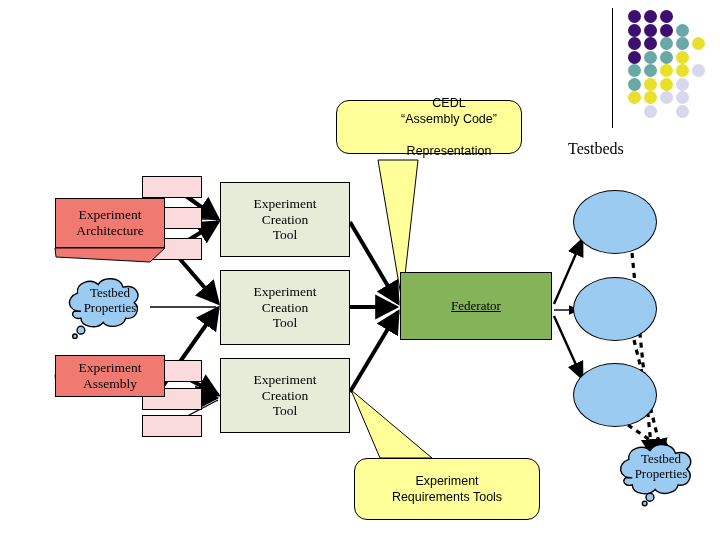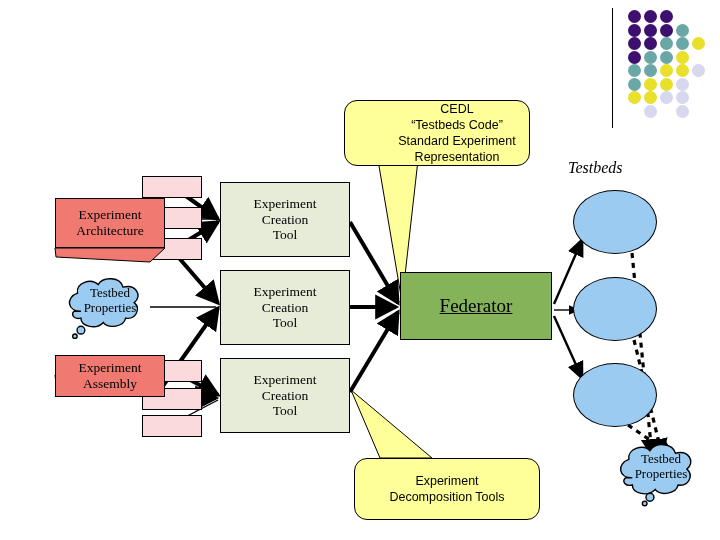--- a/index.html
+++ b/index.html
@@ -69,21 +69,21 @@
     text-align: center;
     line-height: 1.16;
   }
   .ect {
     background: #e6ecd8;
     font-size: 13.5px;
     color: #000000;
   }
   .federator {
     background: #84b35a;
-    font-size: 19px;
+    font-size: 13px;
     color: #000000;
   }
   .federator span {
     text-decoration: underline;
   }
   
   .pinktab {
     position: absolute;
     background: #fadadd;
     border: 1px solid #000000;
@@ -186,21 +186,21 @@
         <div class="dot" style="background: rgb(215, 215, 238); left: 64px; top: 77.5px;"></div>
         <div class="dot" style="background: rgb(232, 224, 42); left: 16px; top: 91px;"></div>
         <div class="dot" style="background: rgb(232, 224, 42); left: 32px; top: 91px;"></div>
         <div class="dot" style="background: rgb(215, 215, 238); left: 48px; top: 91px;"></div>
         <div class="dot" style="background: rgb(215, 215, 238); left: 64px; top: 91px;"></div>
         <div class="dot" style="background: rgb(215, 215, 238); left: 32px; top: 104.5px;"></div>
         <div class="dot" style="background: rgb(215, 215, 238); left: 64px; top: 104.5px;"></div>
       </div>
   </div>
 
-  <div class="plainlabel" style="left:568px; top:159px;font-style:italic;">Testbeds</div>
+  <div class="plainlabel" style="left:568px; top:140px;">Testbeds</div>
 
   <svg class="overlay" viewBox="0 0 720 540">
     <defs>
       <marker id="ahThick" markerWidth="7" markerHeight="7" refX="5.2" refY="3.5" orient="auto" markerUnits="strokeWidth">
         <path d="M0,0.4 L6,3.5 L0,6.6 z" fill="#000000"></path>
       </marker>
       <marker id="ahThin" markerWidth="9" markerHeight="9" refX="6.6" refY="4.5" orient="auto" markerUnits="strokeWidth">
         <path d="M0,1 L8,4.5 L0,8 z" fill="#000000"></path>
       </marker>
       <marker id="ahDot" markerWidth="7" markerHeight="7" refX="5.0" refY="3.5" orient="auto" markerUnits="strokeWidth">
@@ -321,29 +321,29 @@
                C40,56 22,52 22,42 C14,44 10,38 14,34 Z" fill="#9ccbf2" stroke="#000000" stroke-width="1.6"></path>
       <circle cx="42" cy="56" r="4.5" fill="#9ccbf2" stroke="#000000" stroke-width="1.6"></circle>
       <circle cx="36" cy="63" r="2.6" fill="#9ccbf2" stroke="#000000" stroke-width="1.6"></circle>
     </g>
   </svg>
   <div class="cloudtext" style="left:613px; top:452px; width:96px;">
     <span>Testbed</span><br>
     <span>Properties</span>
   </div>
 
-  <div class="callout" style="left:344px; top:100px; width:186px; height:66px;padding-left:40px;">
+  <div class="callout" style="left:336px; top:100px; width:186px; height:54px;padding-left:40px;">
     <div>
       <span>CEDL</span><br>
-      <span>“Testbeds Code”</span><br>
-      <span>Standard Experiment</span><br>
+      <span>“Assembly Code”</span><br>
+      <br>
       <span>Representation</span>
     </div>
   </div>
 
   <div class="callout" style="left:354px; top:458px; width:186px; height:62px;">
     <div>
       <span>Experiment</span><br>
-      <span>Decomposition  Tools</span>
+      <span>Requirements  Tools</span>
     </div>
   </div>
 
 </div>
 
 </body></html>

